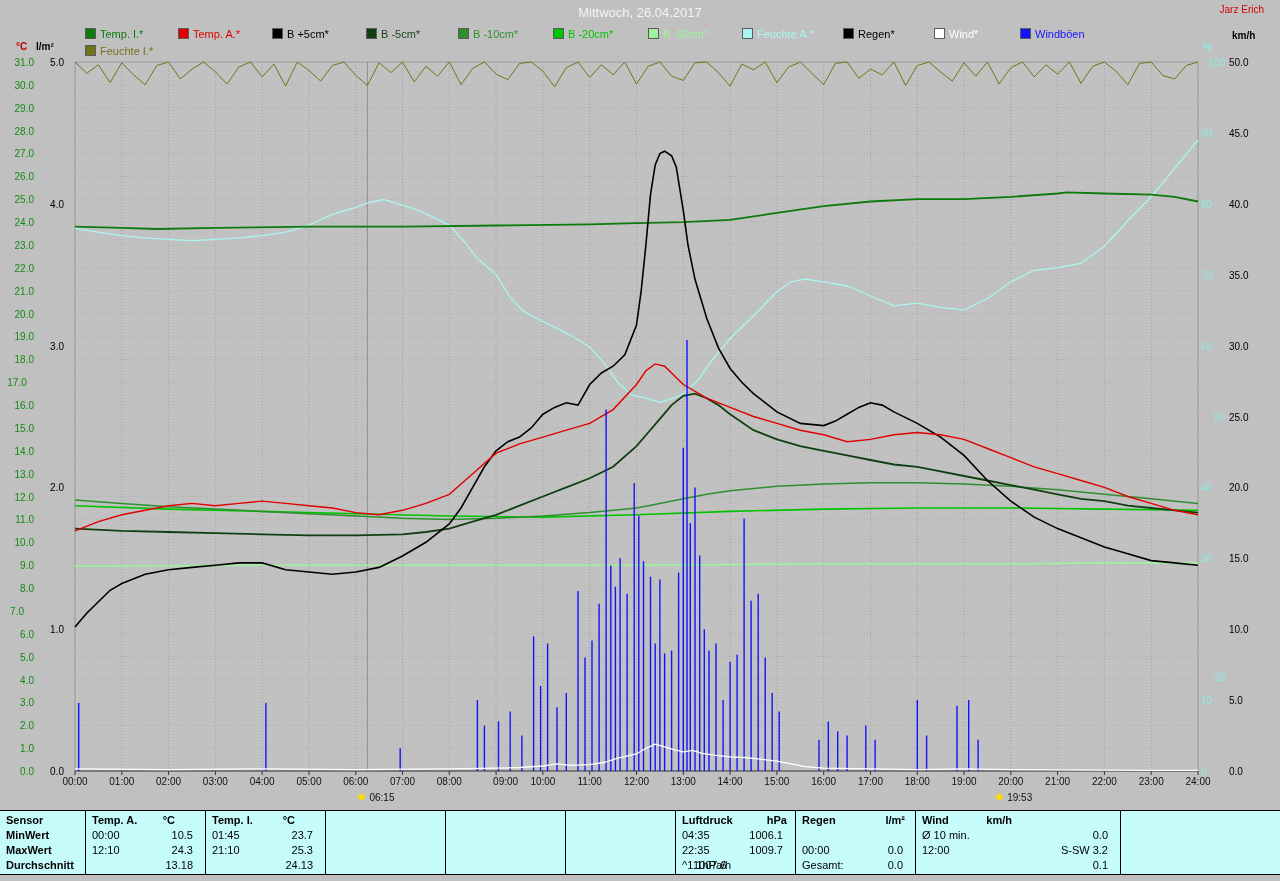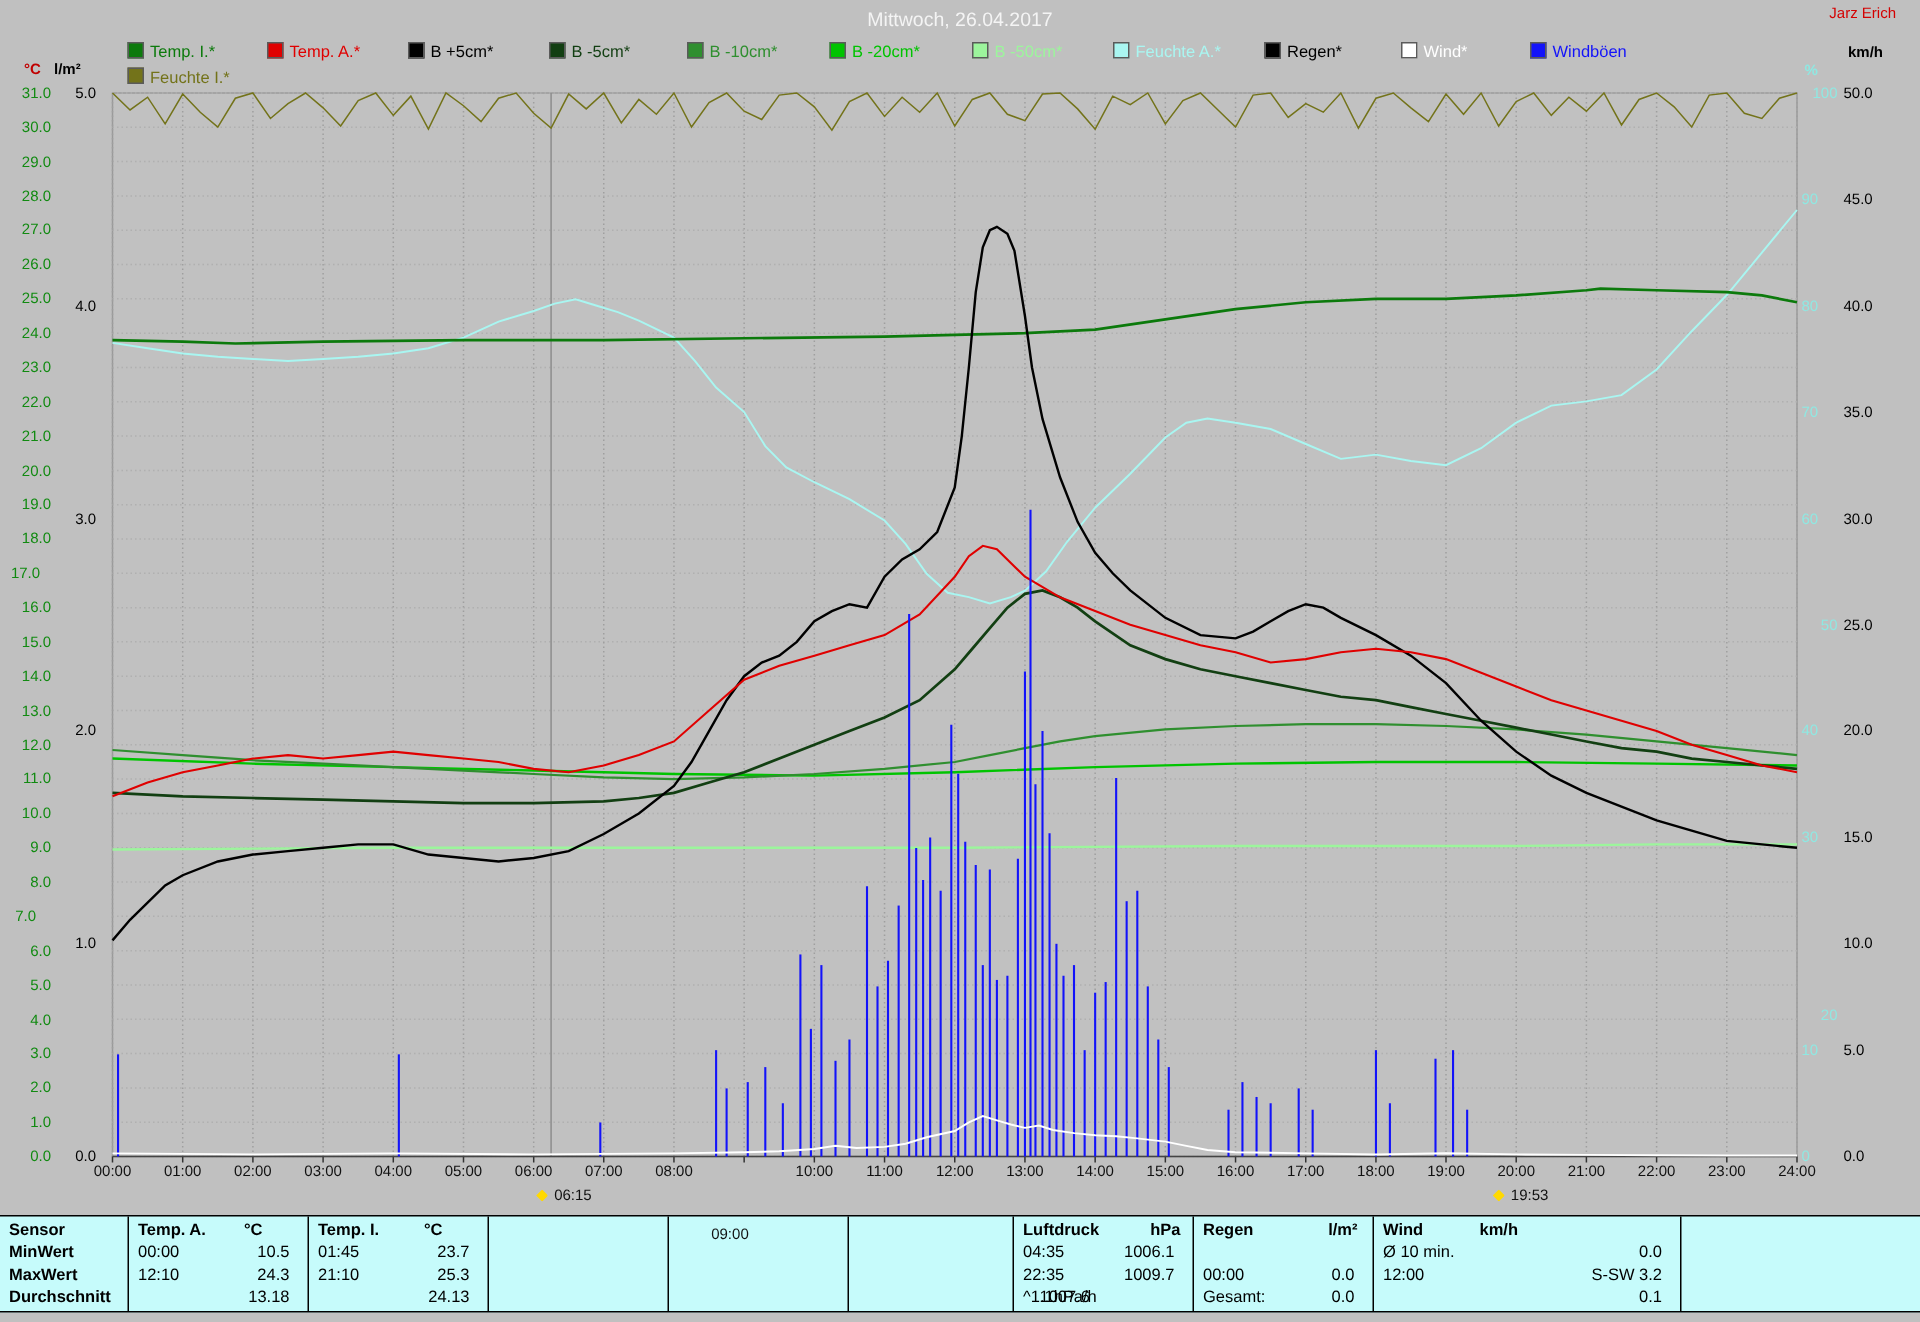--- a/index.html
+++ b/index.html
@@ -305,21 +305,21 @@
     <div class="tick" style="left: 1229px; top: 57px; width: 30px; text-align: left; color: rgb(0, 0, 0);">50.0</div>
     <div class="tick" style="left: 53px; top: 776px; width: 44px; text-align: center; color: rgb(17, 17, 17);">00:00</div>
     <div class="tick" style="left: 99.7917px; top: 776px; width: 44px; text-align: center; color: rgb(17, 17, 17);">01:00</div>
     <div class="tick" style="left: 146.583px; top: 776px; width: 44px; text-align: center; color: rgb(17, 17, 17);">02:00</div>
     <div class="tick" style="left: 193.375px; top: 776px; width: 44px; text-align: center; color: rgb(17, 17, 17);">03:00</div>
     <div class="tick" style="left: 240.167px; top: 776px; width: 44px; text-align: center; color: rgb(17, 17, 17);">04:00</div>
     <div class="tick" style="left: 286.958px; top: 776px; width: 44px; text-align: center; color: rgb(17, 17, 17);">05:00</div>
     <div class="tick" style="left: 333.75px; top: 776px; width: 44px; text-align: center; color: rgb(17, 17, 17);">06:00</div>
     <div class="tick" style="left: 380.542px; top: 776px; width: 44px; text-align: center; color: rgb(17, 17, 17);">07:00</div>
     <div class="tick" style="left: 427.333px; top: 776px; width: 44px; text-align: center; color: rgb(17, 17, 17);">08:00</div>
-    <div class="tick" style="left: 474.125px; top: 776px; width: 44px; text-align: left; color: rgb(17, 17, 17); margin-top: 42px;">09:00</div>
+    <div class="tick" style="left: 474.125px; top: 776px; width: 44px; text-align: right; color: rgb(17, 17, 17);">09:00</div>
     <div class="tick" style="left: 520.917px; top: 776px; width: 44px; text-align: center; color: rgb(17, 17, 17);">10:00</div>
     <div class="tick" style="left: 567.708px; top: 776px; width: 44px; text-align: center; color: rgb(17, 17, 17);">11:00</div>
     <div class="tick" style="left: 614.5px; top: 776px; width: 44px; text-align: center; color: rgb(17, 17, 17);">12:00</div>
     <div class="tick" style="left: 661.292px; top: 776px; width: 44px; text-align: center; color: rgb(17, 17, 17);">13:00</div>
     <div class="tick" style="left: 708.083px; top: 776px; width: 44px; text-align: center; color: rgb(17, 17, 17);">14:00</div>
     <div class="tick" style="left: 754.875px; top: 776px; width: 44px; text-align: center; color: rgb(17, 17, 17);">15:00</div>
     <div class="tick" style="left: 801.667px; top: 776px; width: 44px; text-align: center; color: rgb(17, 17, 17);">16:00</div>
     <div class="tick" style="left: 848.458px; top: 776px; width: 44px; text-align: center; color: rgb(17, 17, 17);">17:00</div>
     <div class="tick" style="left: 895.25px; top: 776px; width: 44px; text-align: center; color: rgb(17, 17, 17);">18:00</div>
     <div class="tick" style="left: 942.042px; top: 776px; width: 44px; text-align: center; color: rgb(17, 17, 17);">19:00</div>

